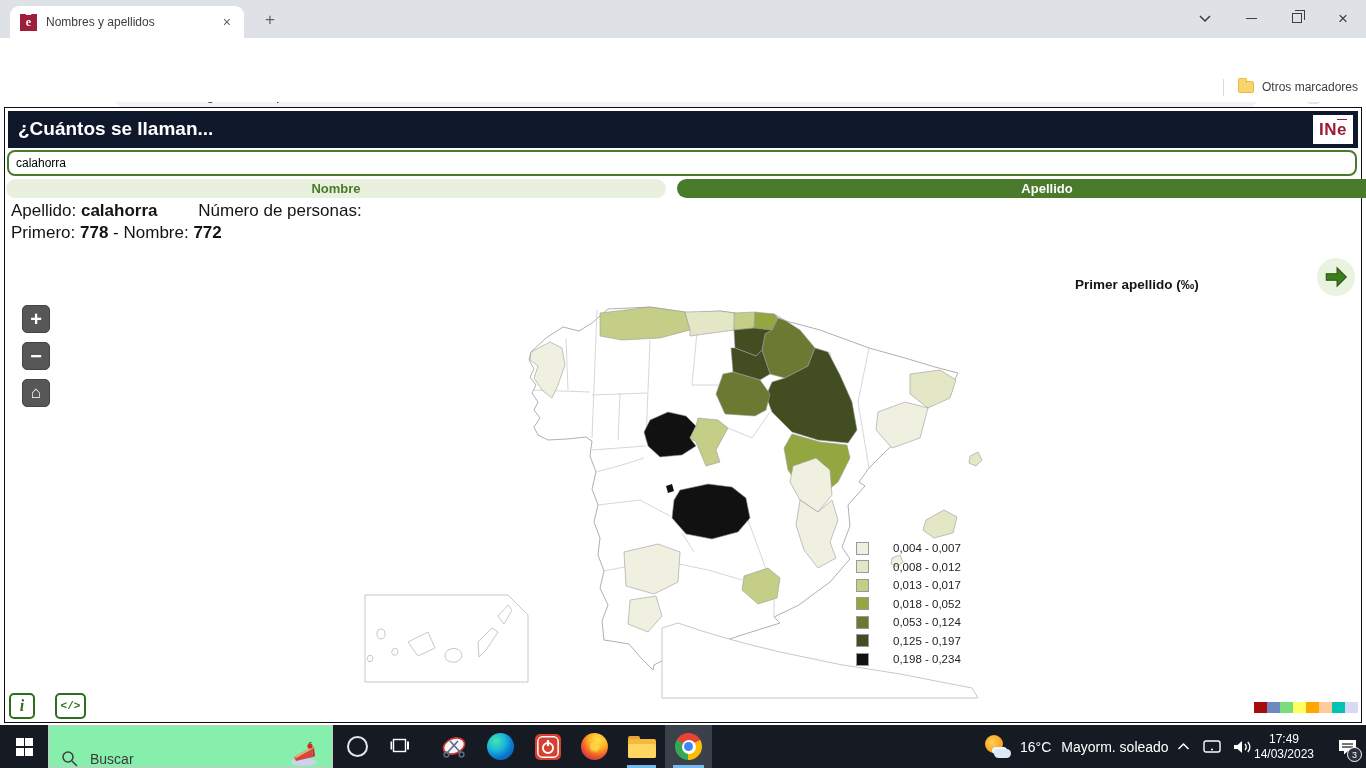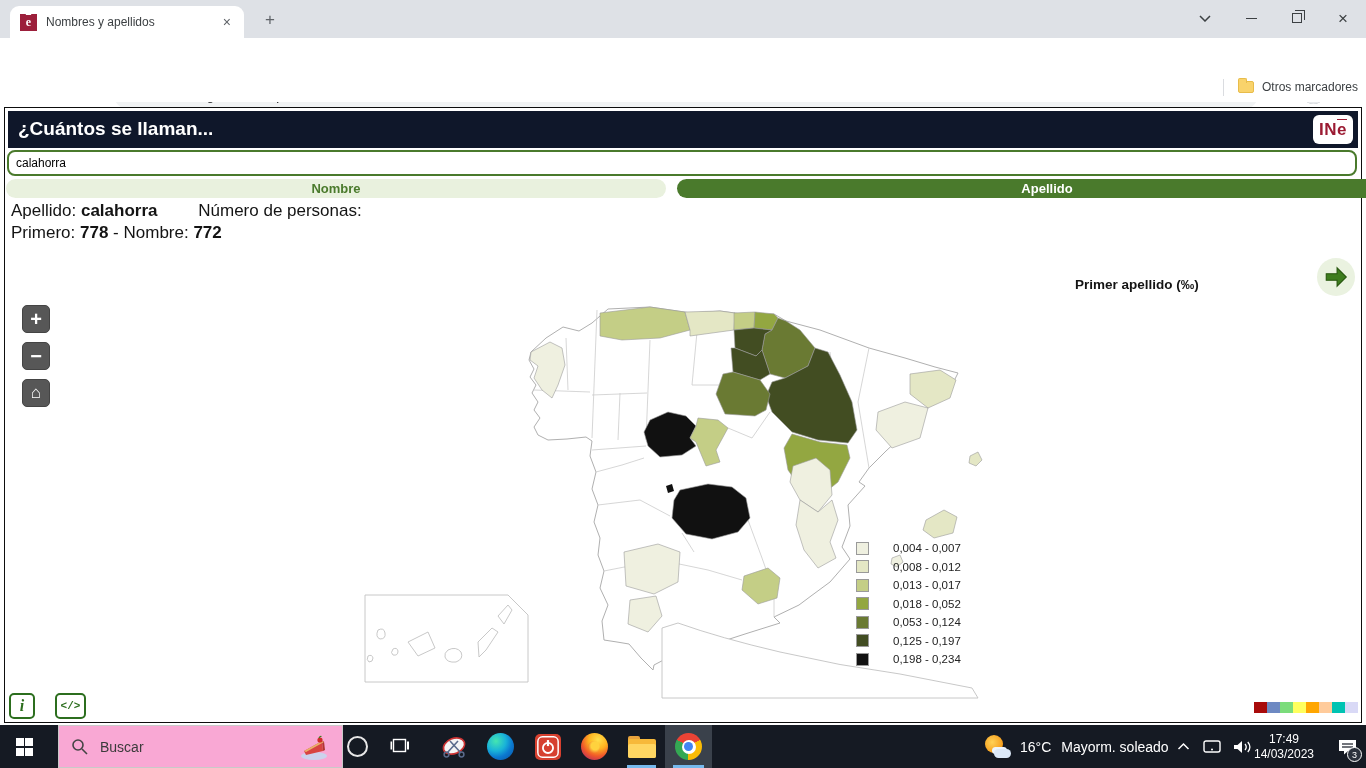--- a/index.html
+++ b/index.html
@@ -52,21 +52,21 @@
   .folder-ico { width:16px; height:12px; background:#f9d36b; border-radius:2px; position:relative; margin-right:8px; border:1px solid #e8bc4a;}
   .folder-ico:before { content:""; position:absolute; left:-1px; top:-4px; width:7px; height:4px; background:#f9d36b;
     border-radius:2px 2px 0 0; border:1px solid #e8bc4a; border-bottom:none; }
   .bm-label { font-size:12px; color:#3c4043; }
 
   
   .widget { position:absolute; left:4px; top:107px; width:1358px; height:616px; border:1px solid #0d0d0d; background:#fff; }
   .w-header { position:absolute; left:3px; top:3px; right:3px; height:37px; background:#0f172a; }
   .w-title { position:absolute; left:10px; top:7px; color:#fff; font-size:19px; font-weight:bold; }
   .ine-logo { position:absolute; right:5px; top:4px; width:40px; height:29px; background:#fff;
-    display:flex; align-items:center; justify-content:center; color:#9b1b33; font-weight:bold; font-size:17px; letter-spacing:0.5px;border-radius:6px;}
+    display:flex; align-items:center; justify-content:center; color:#9b1b33; font-weight:bold; font-size:17px; letter-spacing:0.5px;}
   .ine-logo b span { text-decoration:overline; font-weight:bold; }
   .w-input { position:absolute; left:2px; top:42px; width:1350px; height:26px; border:2px solid #4a7a2c;
     border-radius:8px; font-size:12px; font-family:"Liberation Sans",sans-serif; padding:0 7px; color:#000; outline:none; }
   .tab-nombre { position:absolute; left:1px; top:71px; width:660px; height:19px; background:#e9f1de; border-radius:10px;
     color:#4a7a2c; font-weight:bold; font-size:13px; display:flex; align-items:center; justify-content:center; }
   .tab-apellido { position:absolute; left:672px; top:71px; width:740px; height:19px; background:#4a7a2c; border-radius:10px;
     color:#fff; font-weight:bold; font-size:13px; display:flex; align-items:center; justify-content:center; }
   .results { position:absolute; left:6px; top:92px; font-size:17px; color:#141414; line-height:21.5px; }
   .results b { font-weight:bold; }
   .np-label { margin-left:36px; }
@@ -87,22 +87,22 @@
   .info-btn { left:4px; width:26px; font-family:"Liberation Serif",serif; font-style:italic; font-size:16px; }
   .embed-btn { left:50px; width:31px; font-family:"Liberation Mono",monospace; font-size:11px; font-style:normal; }
   .strip { position:absolute; right:3px; bottom:9px; display:flex; }
   .strip i { width:13px; height:11px; display:block; }
 
   
   .taskbar { position:absolute; left:0; top:725px; width:1366px; height:43px; background:#151a23; }
   .start { position:absolute; left:0; top:0; width:48px; height:43px; display:flex; align-items:center; justify-content:center; }
   .winlogo { width:17px; height:17px; display:grid; grid-template-columns:8px 8px; grid-template-rows:8px 8px; gap:1.5px; }
   .winlogo i { background:#fff; display:block; }
-  .tb-search { position:absolute; left:48px; top:0; width:285px; height:43px; background:#f9a8d4;
-    display:flex; align-items:center; padding:0 12px; border:1px solid #c9c9c9;margin-left:10px; }
+  .tb-search { position:absolute; left:48px; top:0; width:285px; height:43px; background:#86efac;
+    display:flex; align-items:flex-end; padding:0 12px; border:1px solid #c9c9c9; }
   .tb-search-label { font-size:14px; color:#3b3b3b; margin-left:12px; }
   .cake { margin-left:auto; }
   .cortana { position:absolute; left:347px; top:11px; width:21px; height:21px; border:2px solid #e7e7e7; border-radius:50%; }
   .taskview { position:absolute; left:390px; top:12px; }
   .apps { position:absolute; left:430px; top:0; height:43px; display:flex; }
   .appcell { width:47px; height:43px; display:flex; align-items:center; justify-content:center; position:relative; }
   .appcell.active { background:#3a414b; }
   .runbar { position:absolute; bottom:0; left:8px; right:8px; height:3px; background:#76b9ed; }
   .runbar.small { left:9px; right:9px; }
   .edge-ico { width:27px; height:27px; border-radius:50%;

